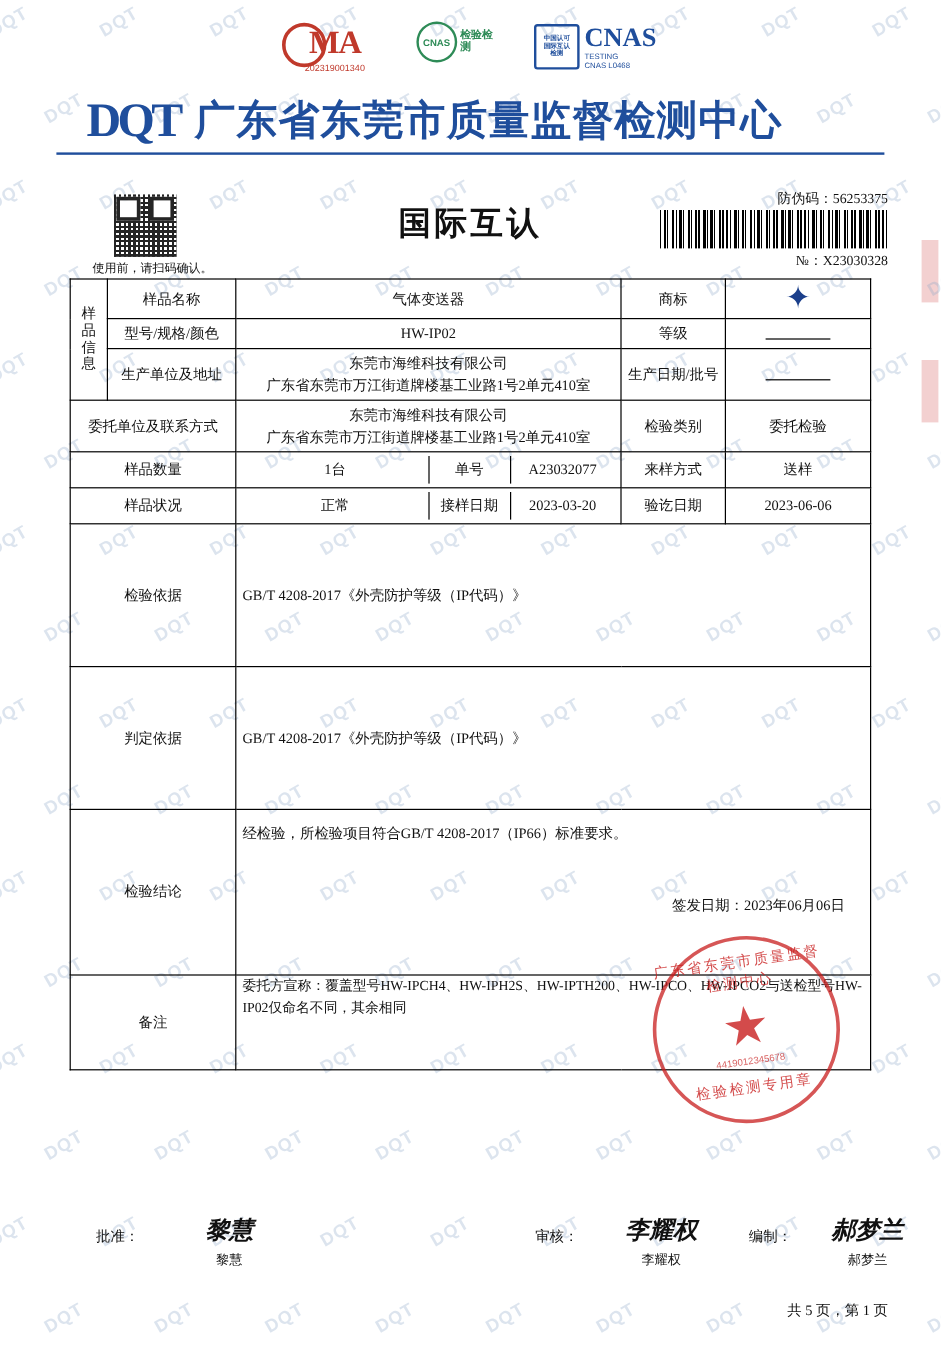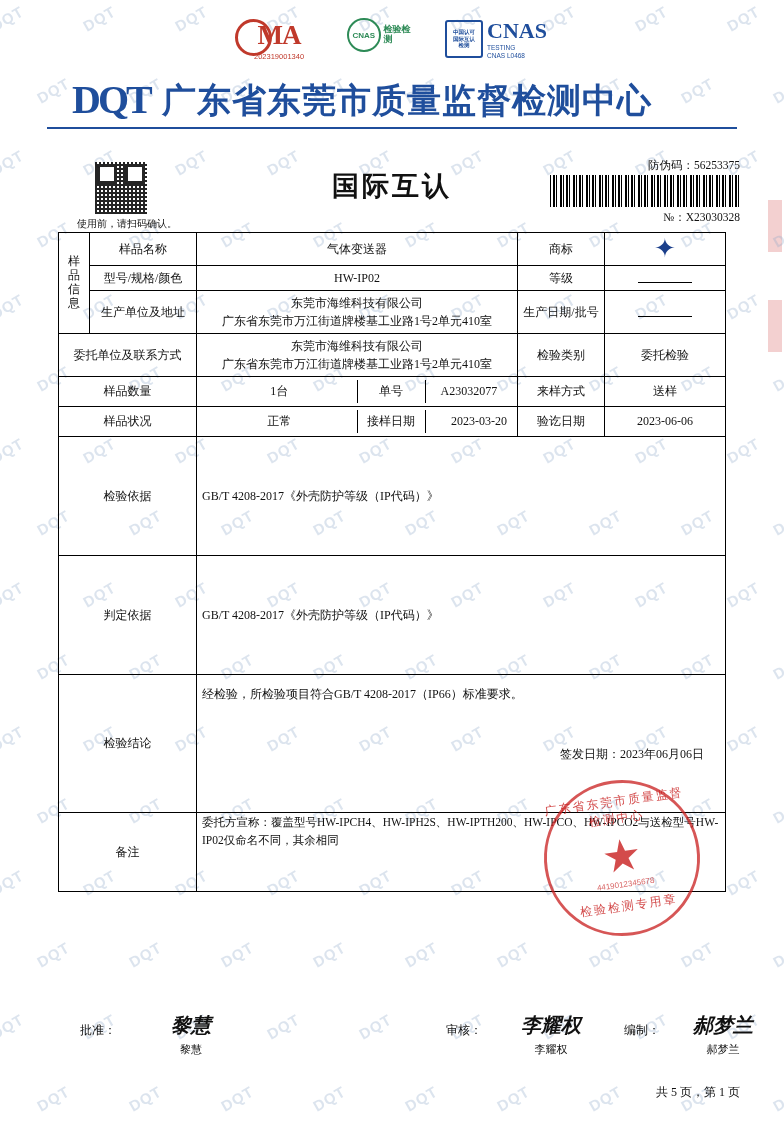--- a/index.html
+++ b/index.html
@@ -644,21 +644,21 @@
   </tr>
 
   <tr>
     <td class="lbl" colspan="2">样品状况</td>
     <td class="ctr">
       <table style="width:100%;border:0;border-collapse:collapse">
         <tbody>
               <tr>
           <td style="border:0;text-align:center;width:50%">正常</td>
           <td style="border:0;border-left:1px solid #000;text-align:center;width:22%">接样日期</td>
-          <td style="border:0;border-left:1px solid #000;text-align:right">2023-03-20</td>
+          <td style="border:0;border-left:1px solid #000;text-align:center">2023-03-20</td>
         </tr>
       </tbody>
           </table>
     </td>
     <td class="lbl">验讫日期</td>
     <td class="ctr">2023-06-06</td>
   </tr>
 
   <tr>
     <td class="lbl tall-120" colspan="2">检验依据</td>

